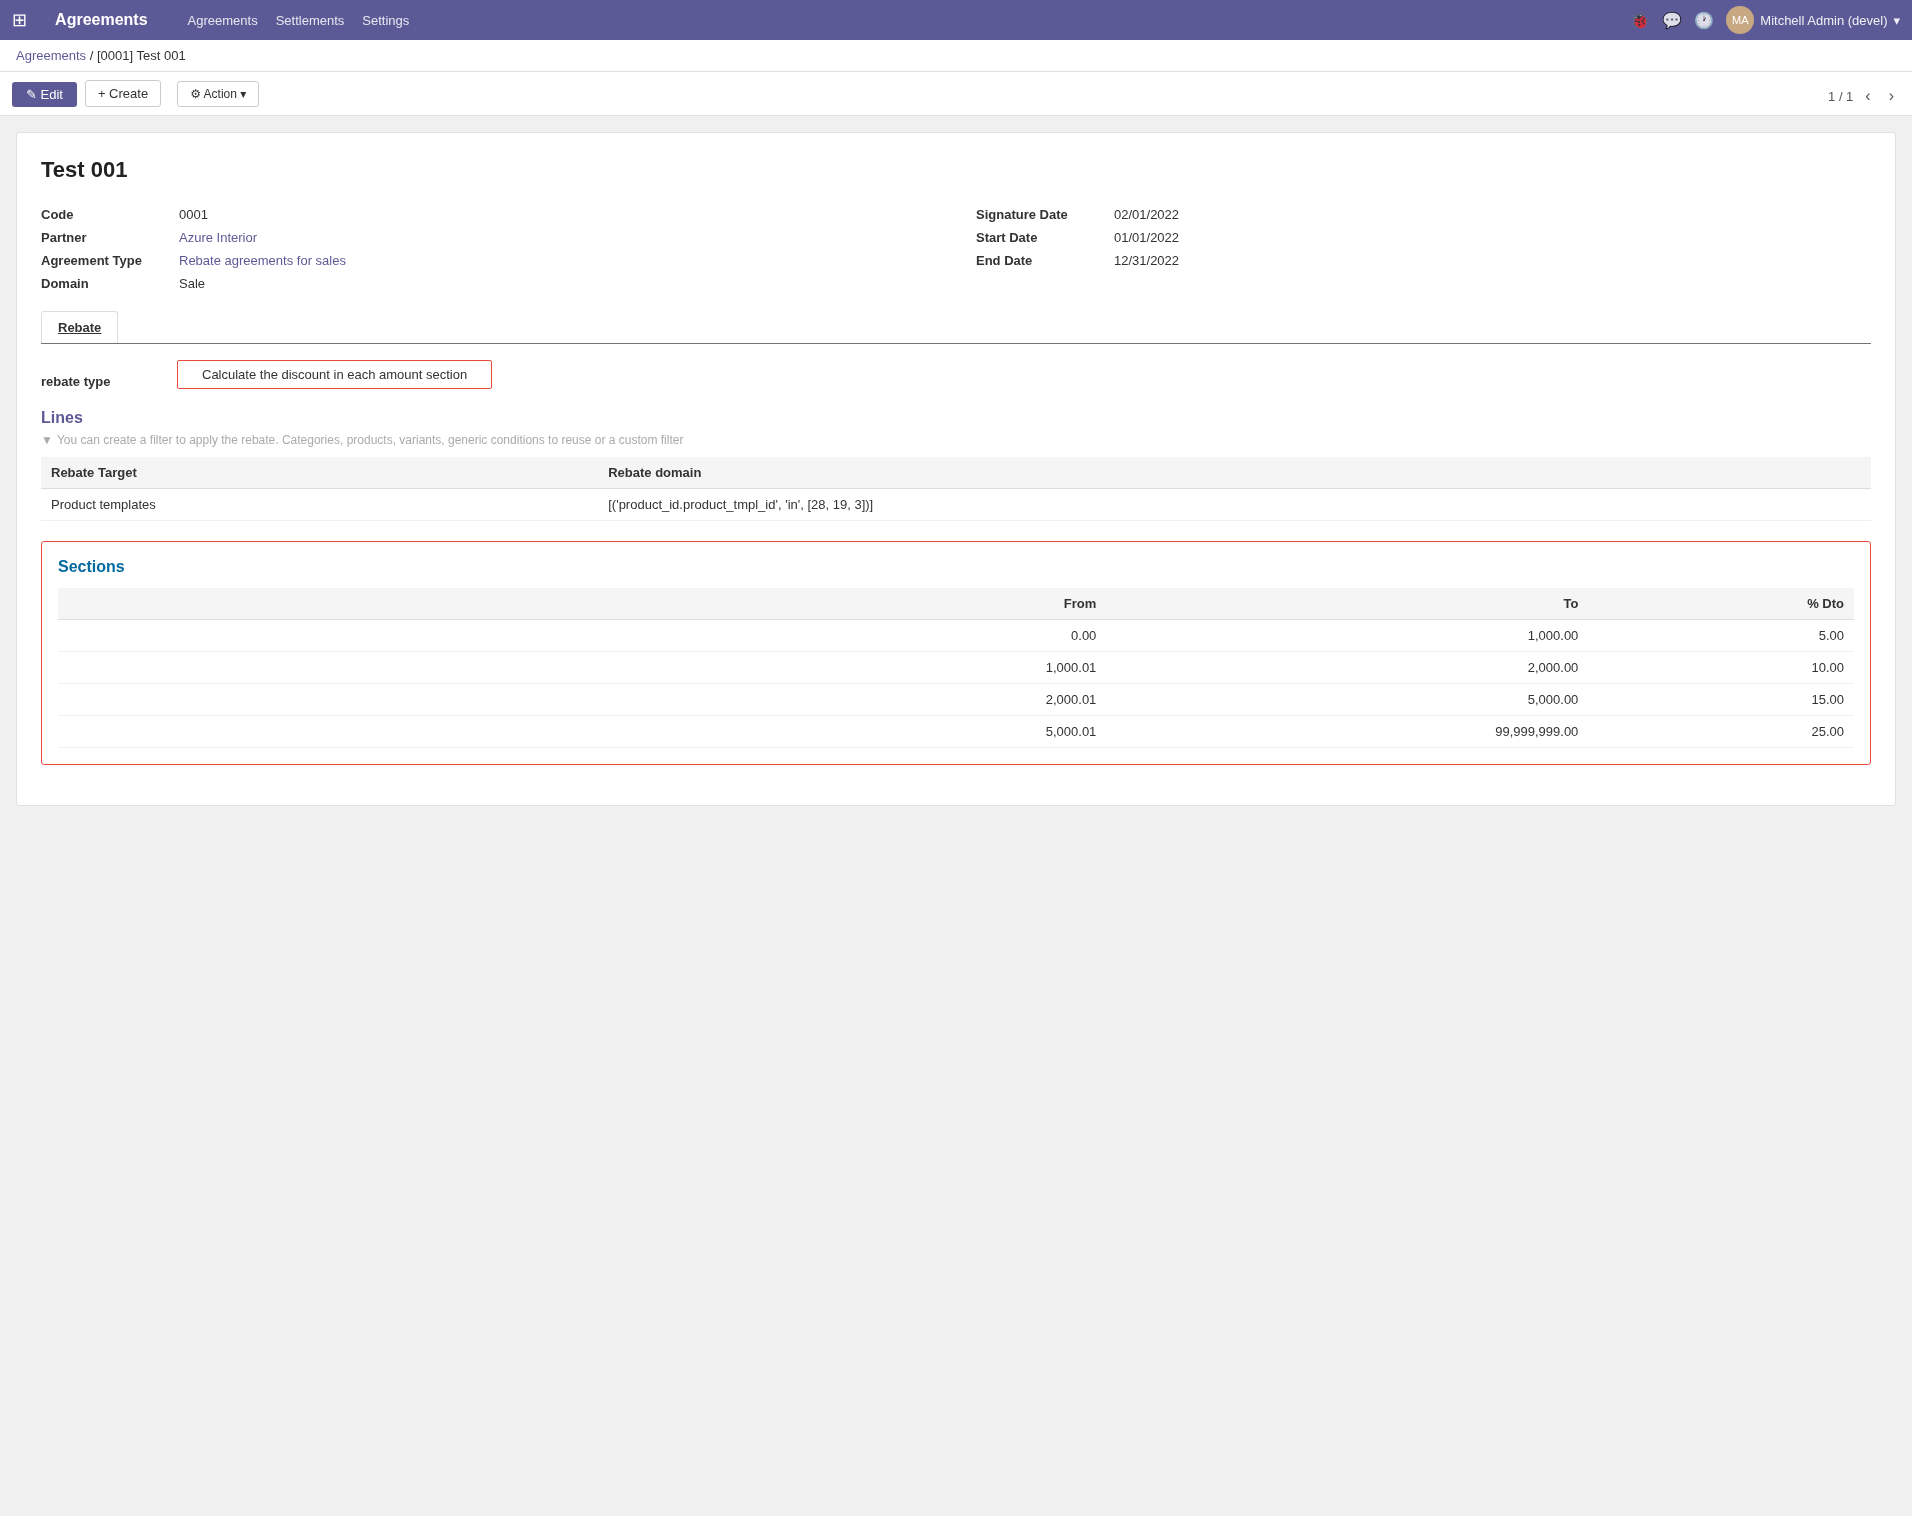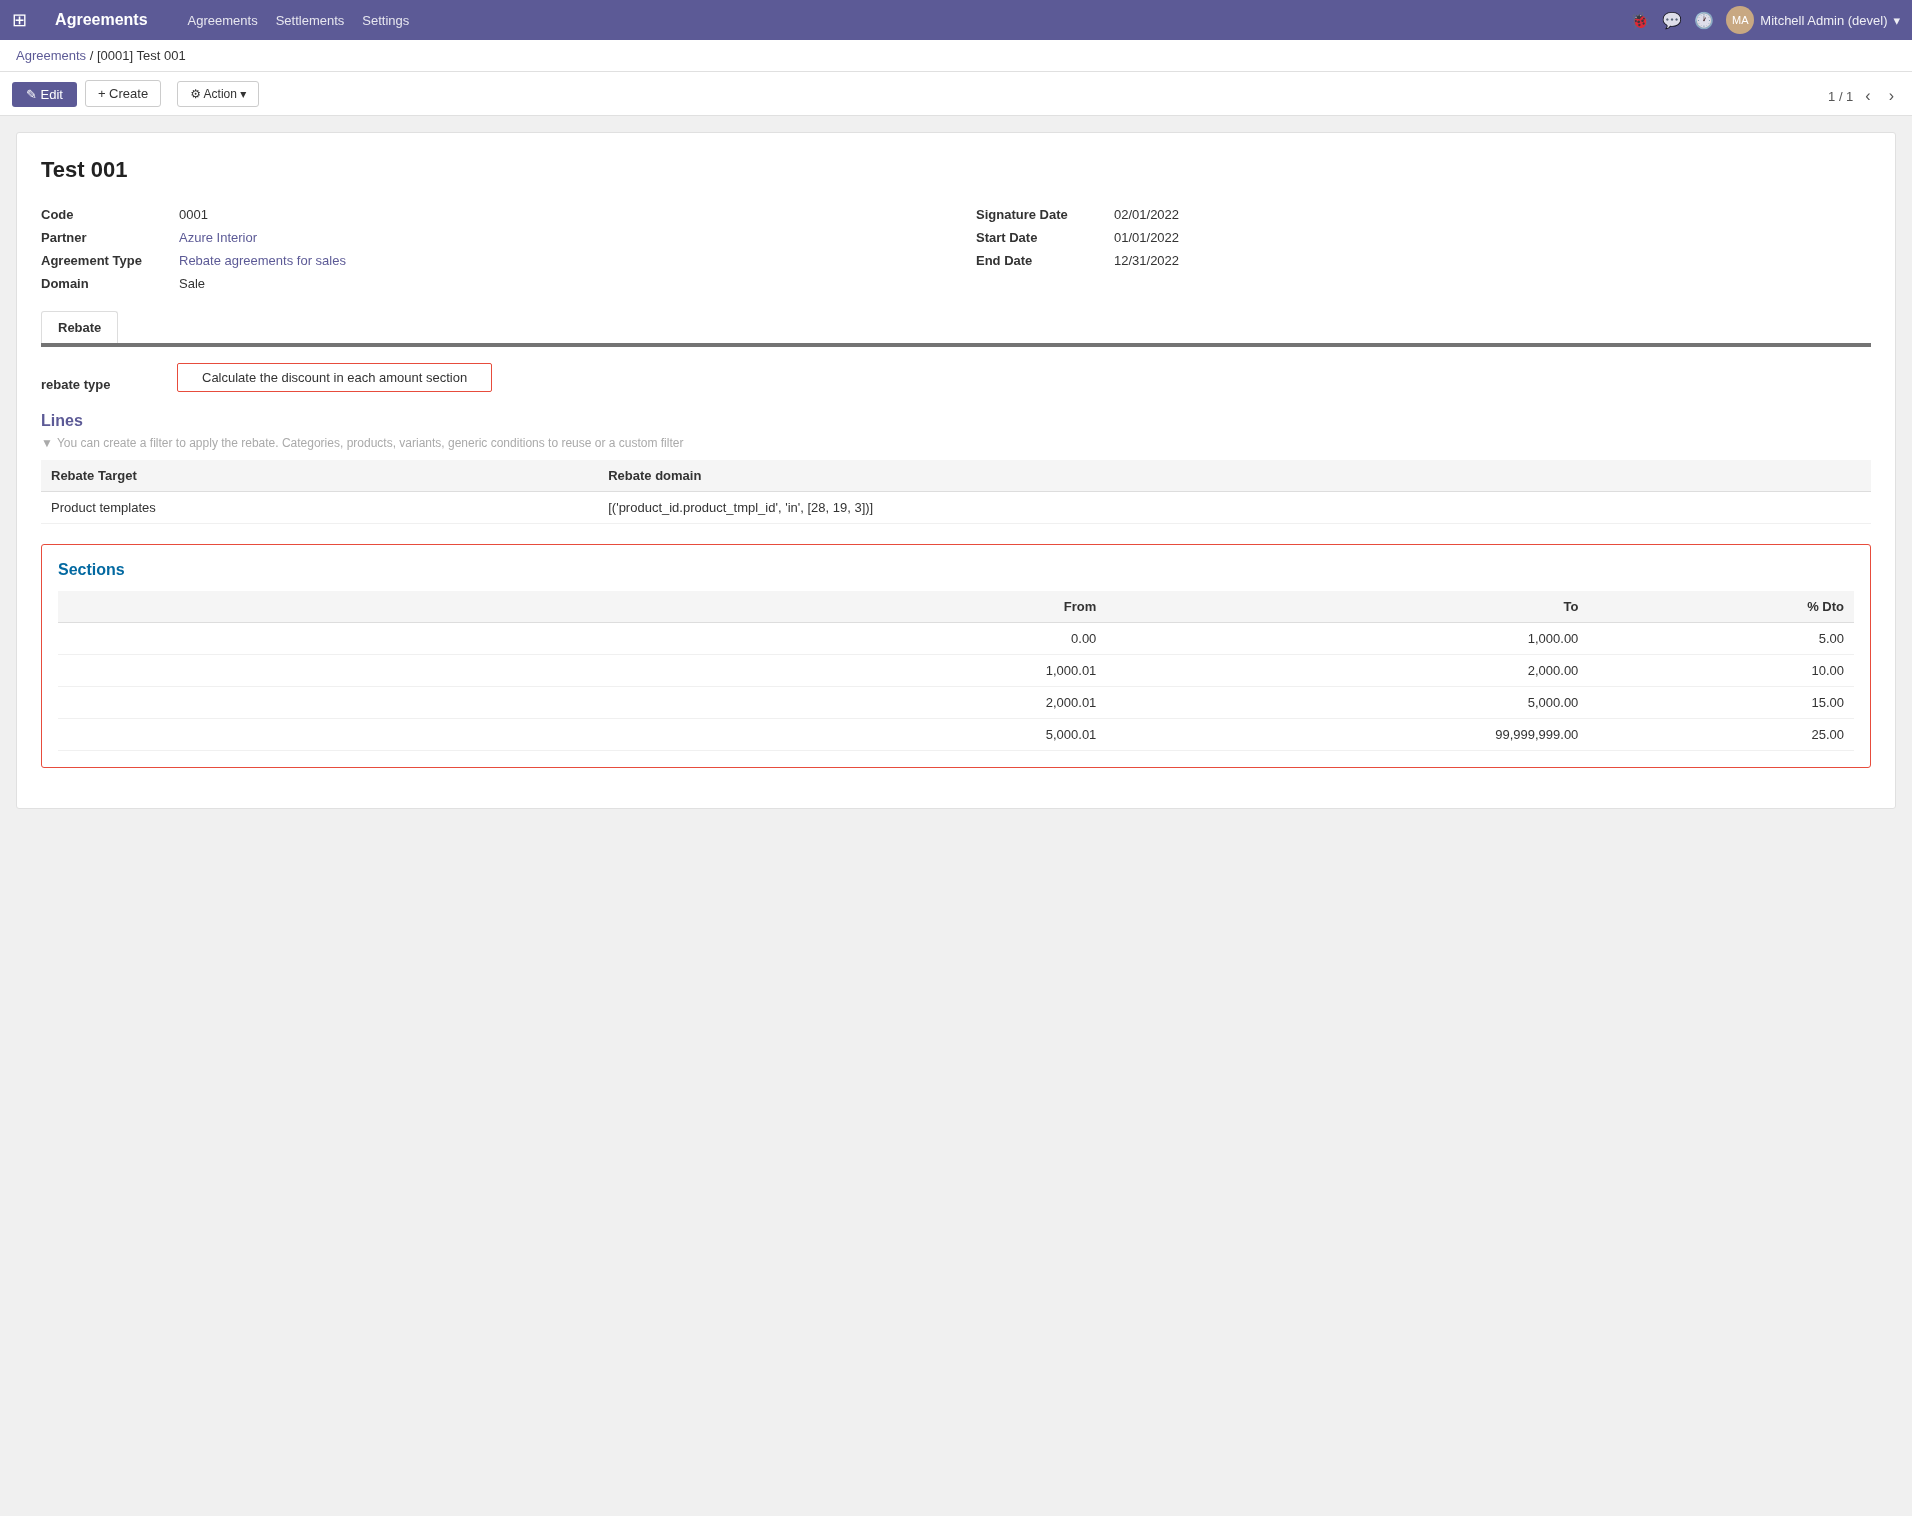--- a/index.html
+++ b/index.html
@@ -137,23 +137,24 @@
       color: #333;
       font-size: 13px;
     }
     .field-value a {
       color: #5c5a96;
       text-decoration: none;
     }
 
     
     .tabs-bar {
-      border-bottom: 4px solid #737373;
+      border-bottom: 1px solid #737373;
       margin: 16px 0 0 0;
       display: flex;
+      text-decoration: underline;
     }
     .tab-item {
       padding: 8px 16px;
       cursor: pointer;
       font-size: 13px;
       color: #333;
       border: 1px solid #ddd;
       border-bottom: none;
       background: white;
       margin-right: 2px;

